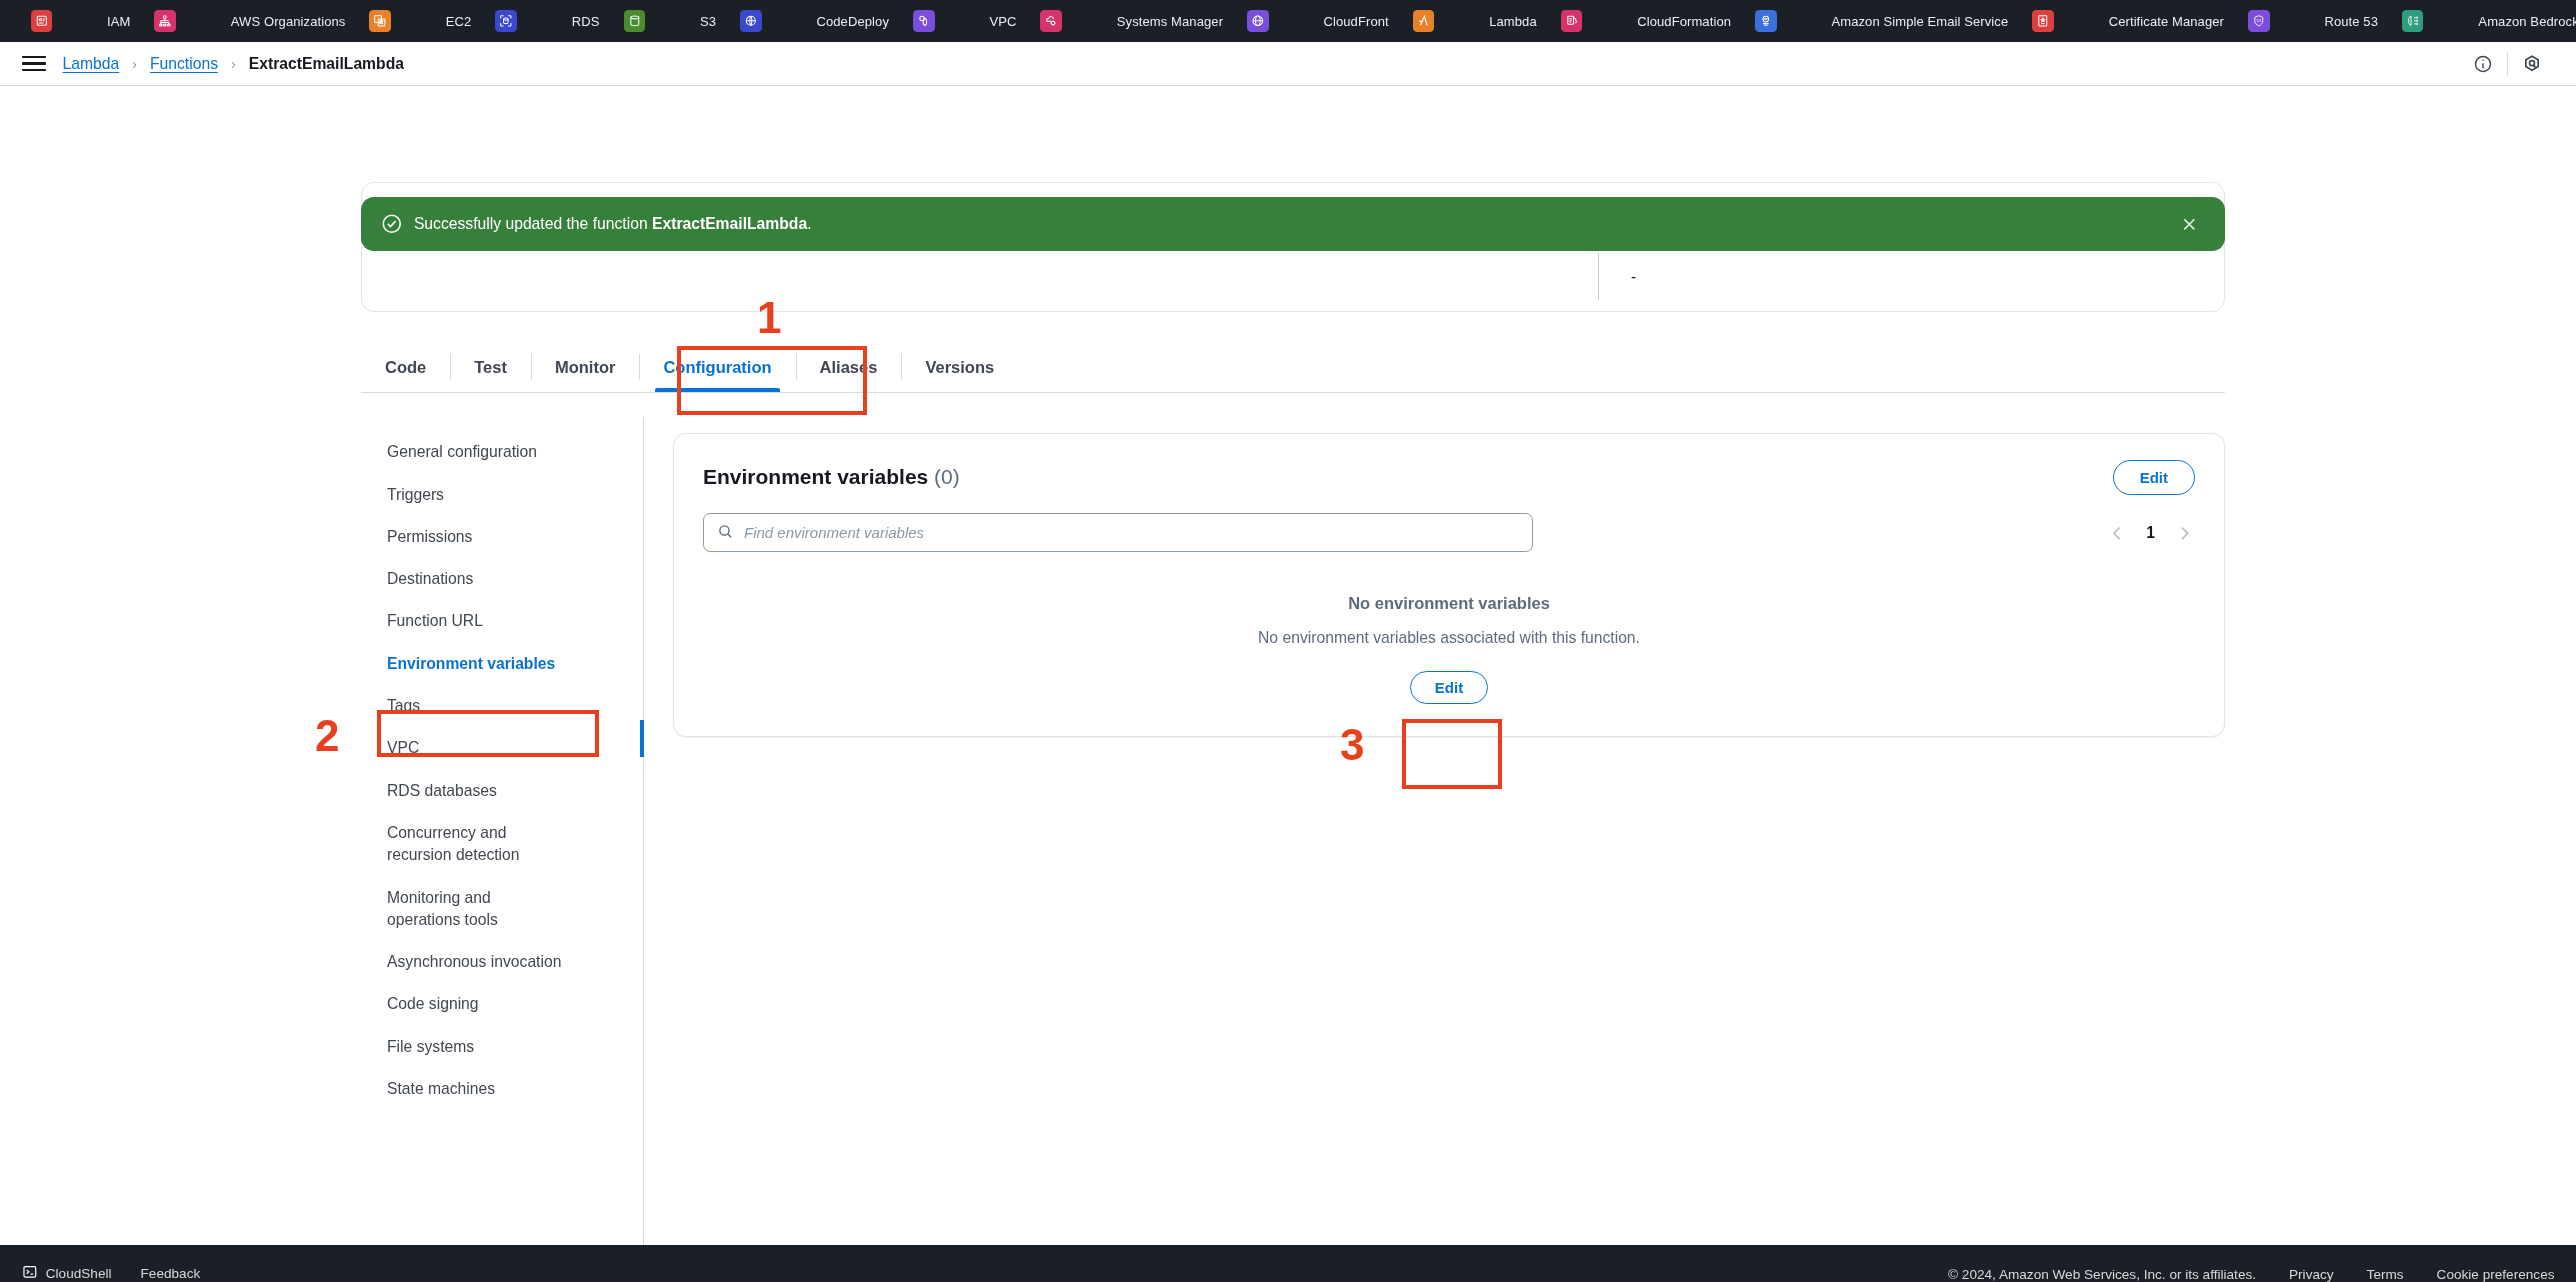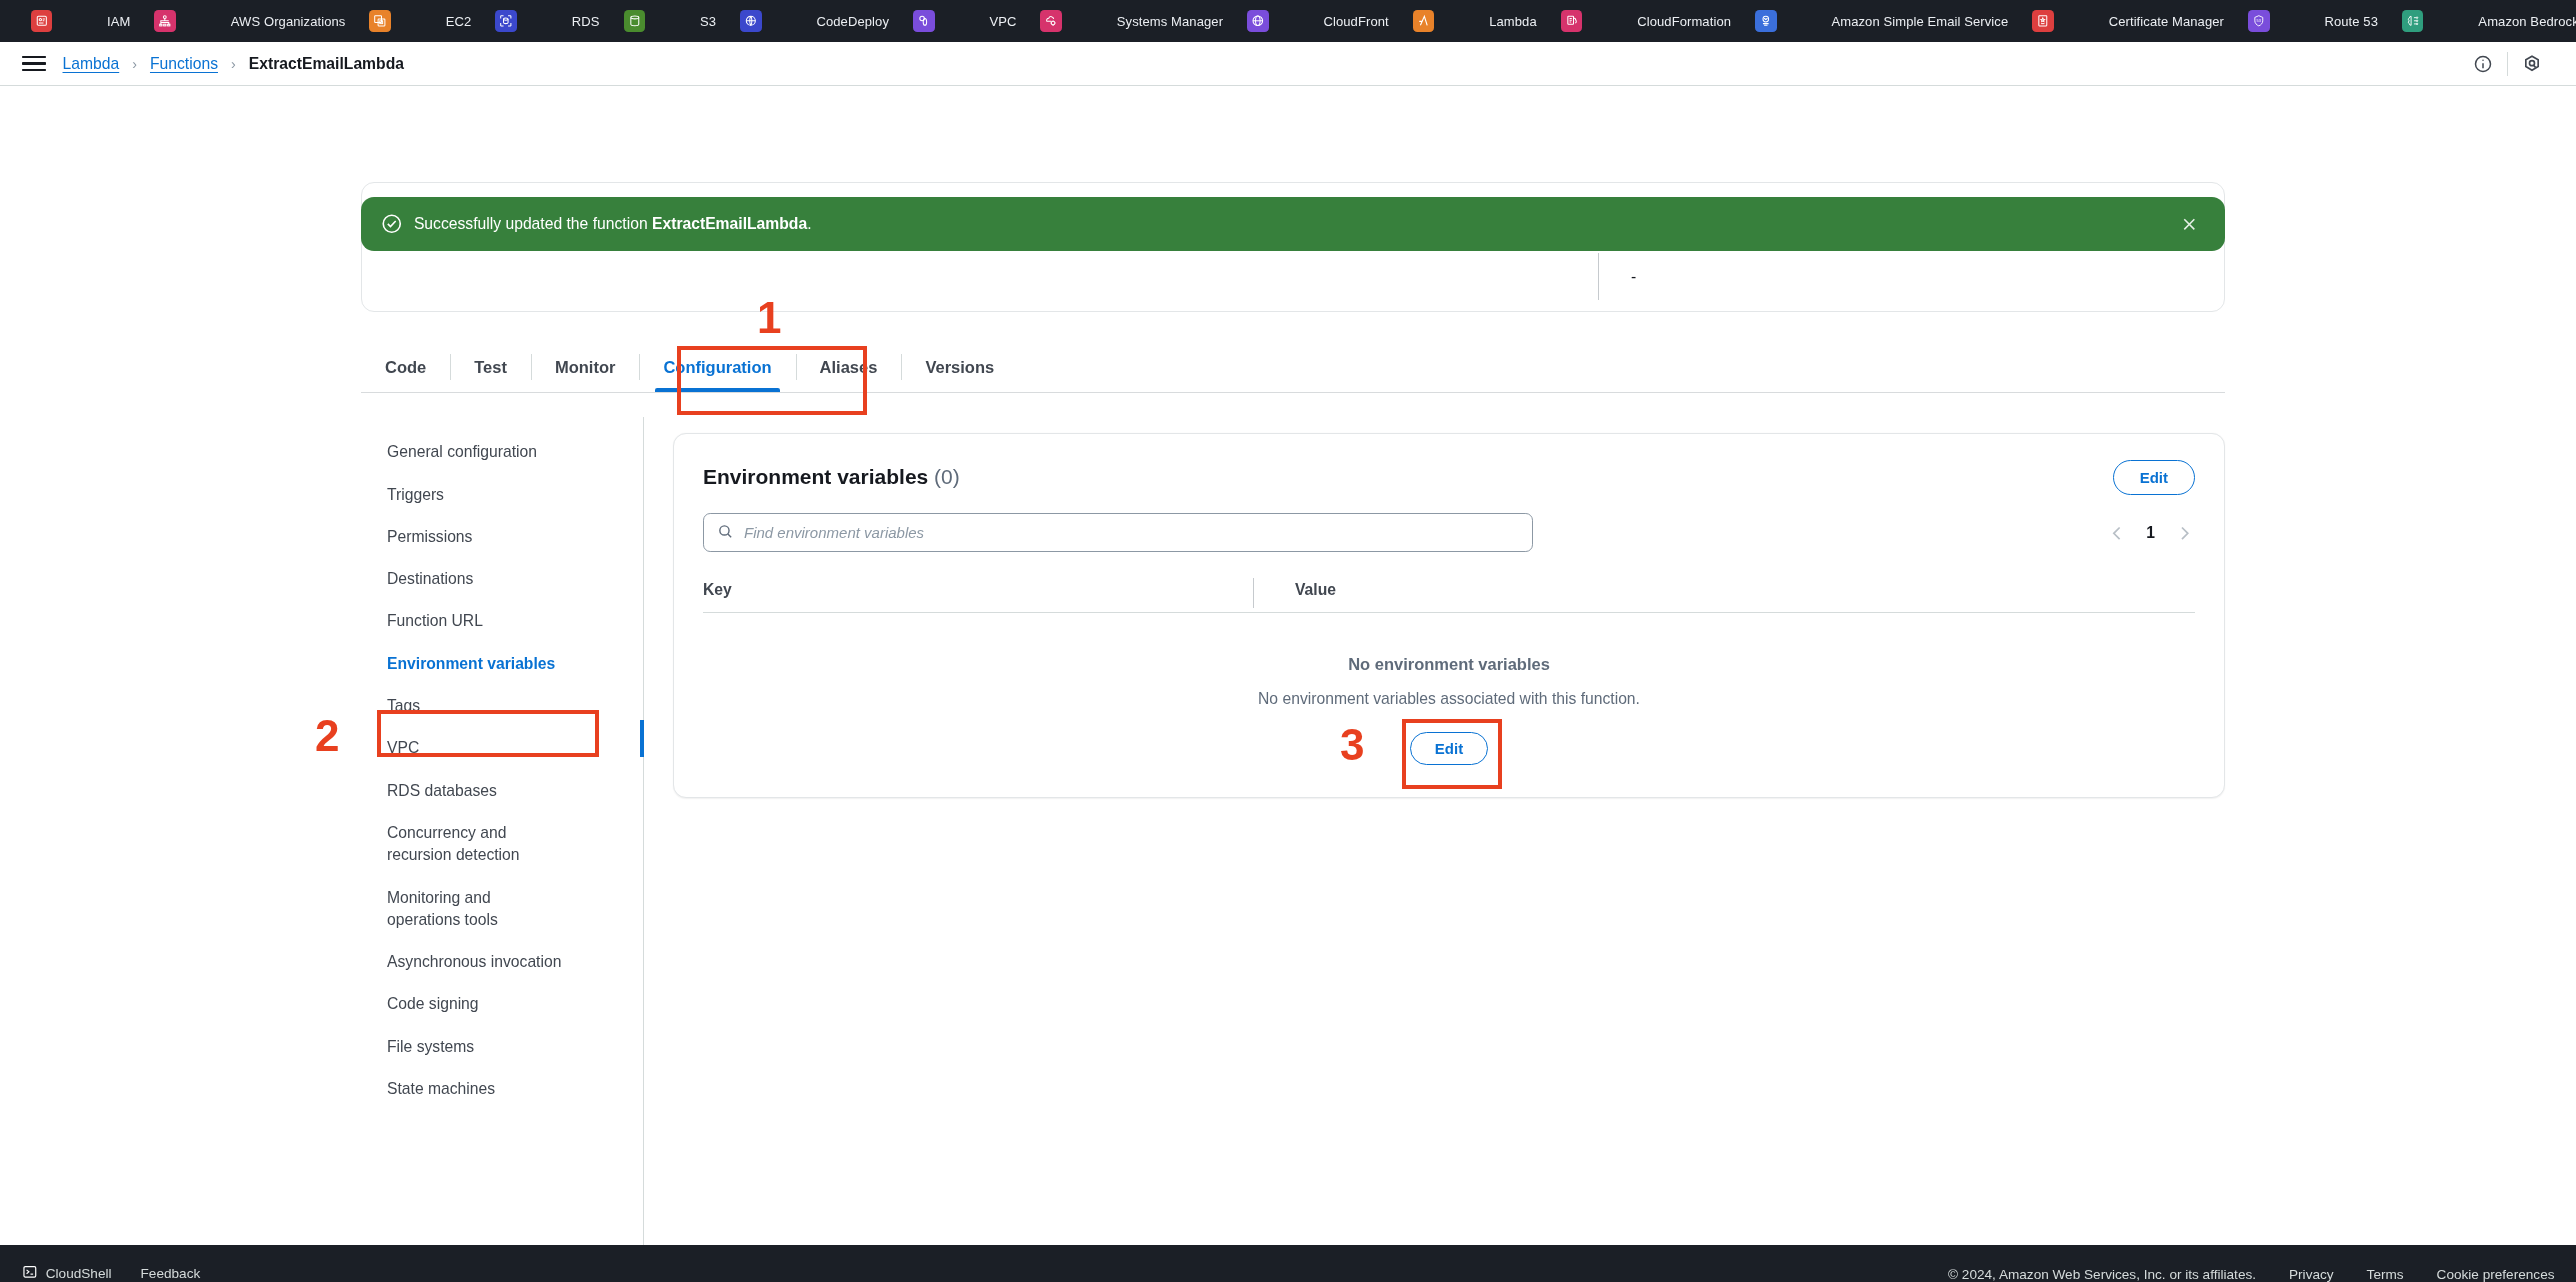--- a/index.html
+++ b/index.html
@@ -583,25 +583,20 @@
             </span>
             <span class="pg-num">1</span>
             <span class="pg-arrow">
               <svg viewBox="0 0 24 24" width="18.6" height="18.6" fill="none" stroke="#b8bfc6" stroke-width="2.2">
                   <path d="M9 4.5L16.5 12 9 19.5"></path>
                 </svg>
             </span>
           </div>
         </div>
 
-        <div class="tbl-head">
-          <div class="th key">Key</div>
-          <div class="th-sep"></div>
-          <div class="th val">Value</div>
-        </div>
 
         <div class="empty">
           <div class="empty-title">No environment variables</div>
           <div class="empty-sub">No environment variables associated with this function.</div>
           <div class="empty-btn-row">
             <button class="btn-empty">Edit</button>
           </div>
         </div>
       </div>
     </div>

